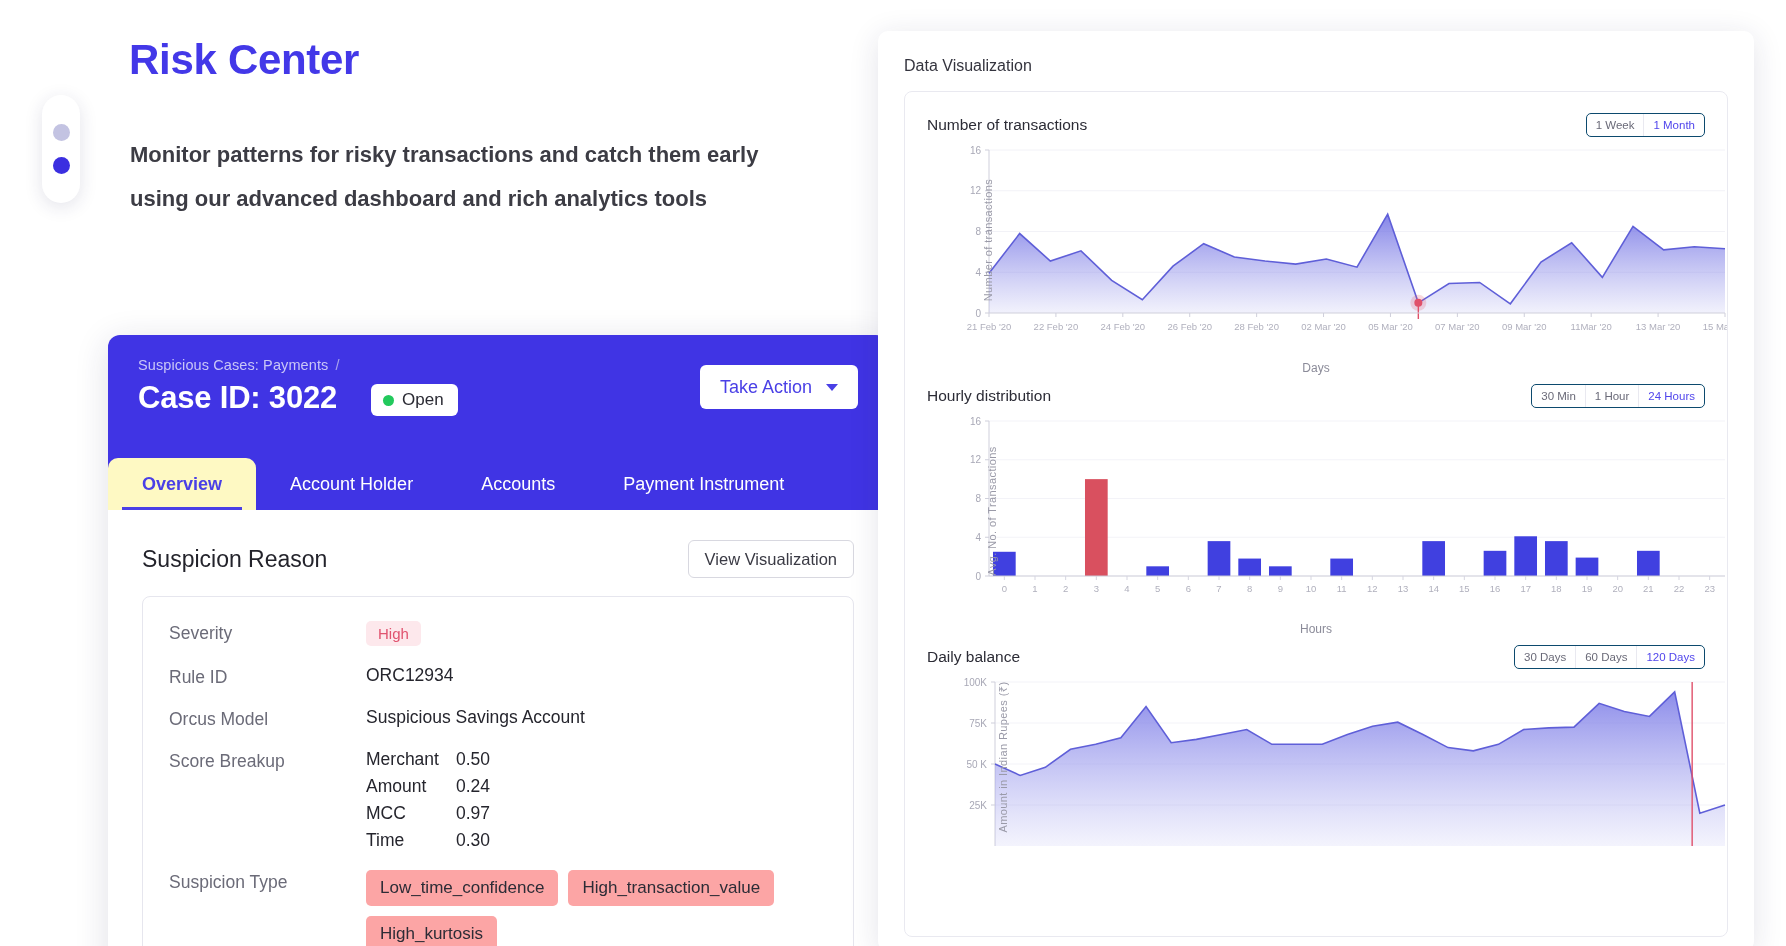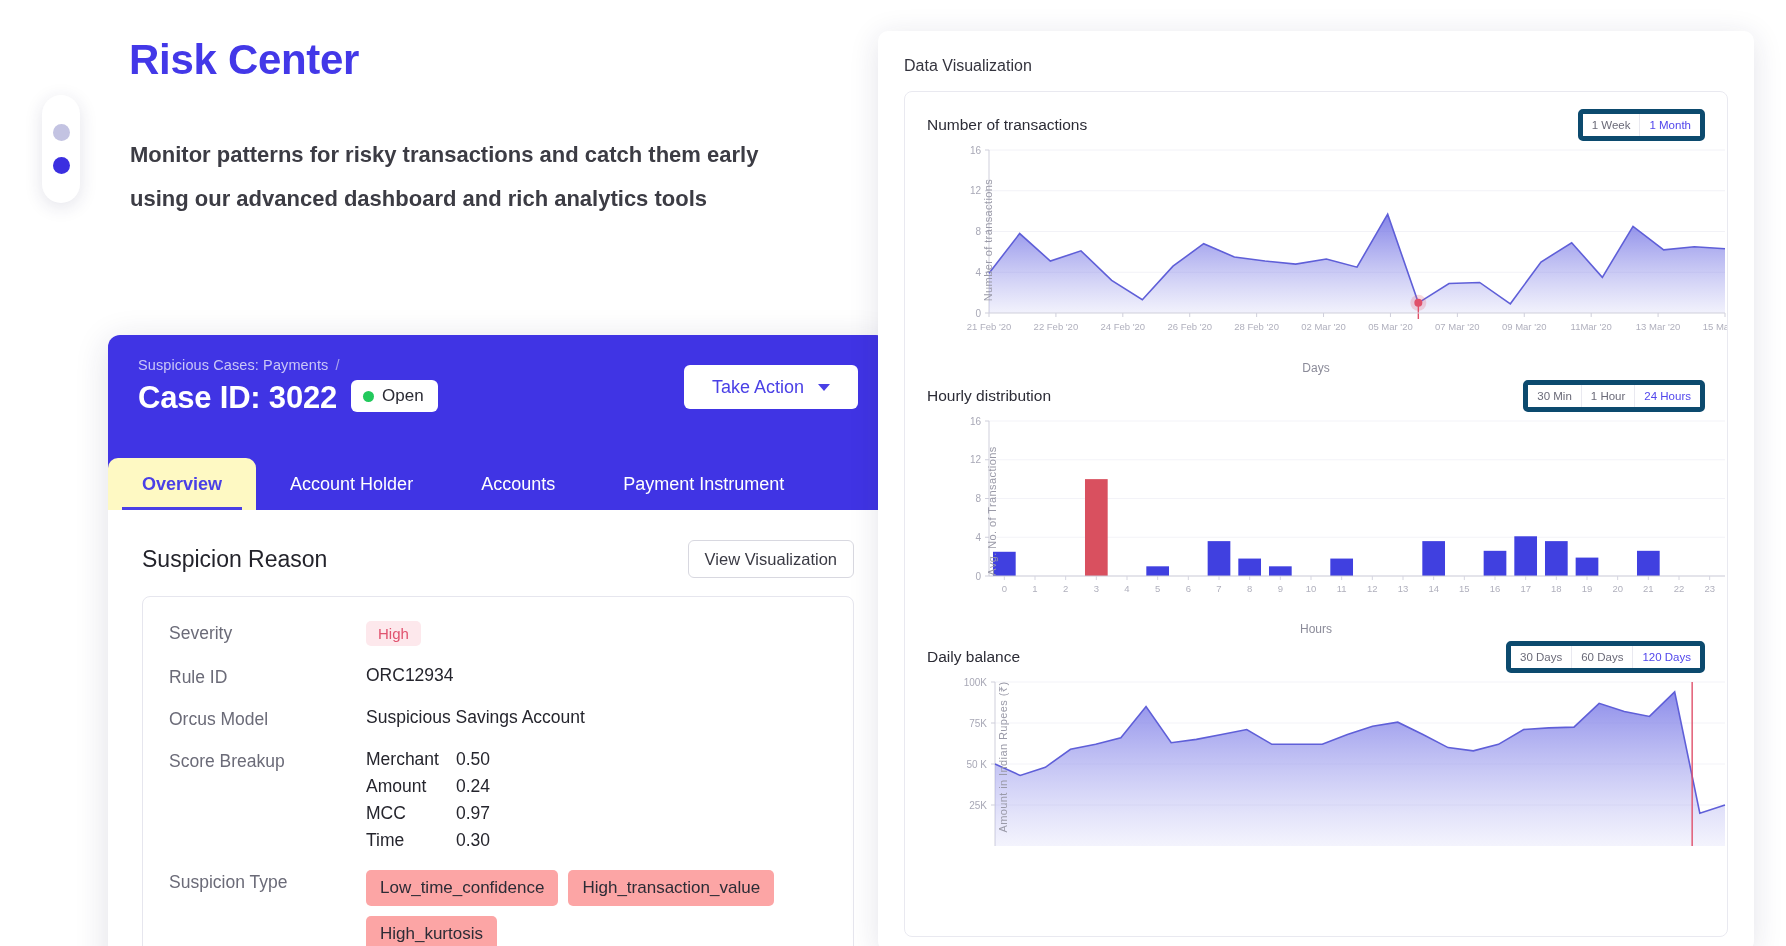--- a/index.html
+++ b/index.html
@@ -44,32 +44,32 @@
     overflow: hidden;
   }
   .case-header {
     position: relative; height: 123px; background: #4034E4;
     padding: 22px 30px 0 30px;
   }
   .breadcrumb {
     font-size: 14.5px; color: #c9c6f7; font-weight: 400; letter-spacing: .1px;
   }
   .breadcrumb .sep { color: #a9a5ee; margin-left: 7px; }
-  .case-title-row { display: flex; align-items: flex-start; gap: 14px; margin-top: 7px; }
+  .case-title-row { display: flex; align-items: flex-end; gap: 34px; margin-top: 7px; }
   .case-id { font-size: 31px; font-weight: 600; color: #ffffff; letter-spacing: -0.2px; }
   .status-badge {
     background: #ffffff; border-radius: 6px; padding: 6px 14px 6px 12px;
     display: flex; align-items: center; gap: 8px;
     font-size: 17px; color: #2a2a33; font-weight: 400;
   }
   .status-dot { width: 11px; height: 11px; border-radius: 50%; background: #22c95c; }
   .take-action {
     position: absolute; right: 30px; top: 30px;
     background: #ffffff; border: none; border-radius: 6px;
-    height: 44px; padding: 0 28px;
+    height: 44px; padding: 0 20px;
     display: flex; align-items: center; gap: 14px;
     font-size: 18px; color: #4a40e6; font-family: "Liberation Sans", sans-serif;
     cursor: pointer;
   }
   .caret-down {
     width: 0; height: 0; border-left: 6px solid transparent;
     border-right: 6px solid transparent; border-top: 7px solid #4a40e6;
   }
 
   
@@ -130,21 +130,21 @@
   }
   .viz-heading { font-size: 16px; color: #34343e; margin-bottom: 16px; }
   .viz-inner {
     border: 1px solid #e9e9f0; border-radius: 8px; height: 846px;
     padding: 18px 22px 0 22px; overflow: hidden;
   }
   .chart-block { margin-bottom: 6px; }
   .chart-head { display: flex; align-items: center; justify-content: space-between; height: 30px; }
   .chart-title { font-size: 15.5px; color: #2c2c36; }
   .seg {
-    display: flex; border: 5px solid #0c4a6e; border-radius: 5px; overflow: hidden;
+    display: flex; border: 1px solid #0c4a6e; border-radius: 5px; overflow: hidden;
     background: #fff;
   }
   .seg-item {
     font-size: 11.5px; color: #6a6a78; padding: 5px 9px;
     border-right: 1px solid #e9e9f0; cursor: pointer; white-space: nowrap;
   }
   .seg-item:last-child { border-right: none; }
   .seg-item.active { color: #5146ec; }
 
   .plot { position: relative; }

